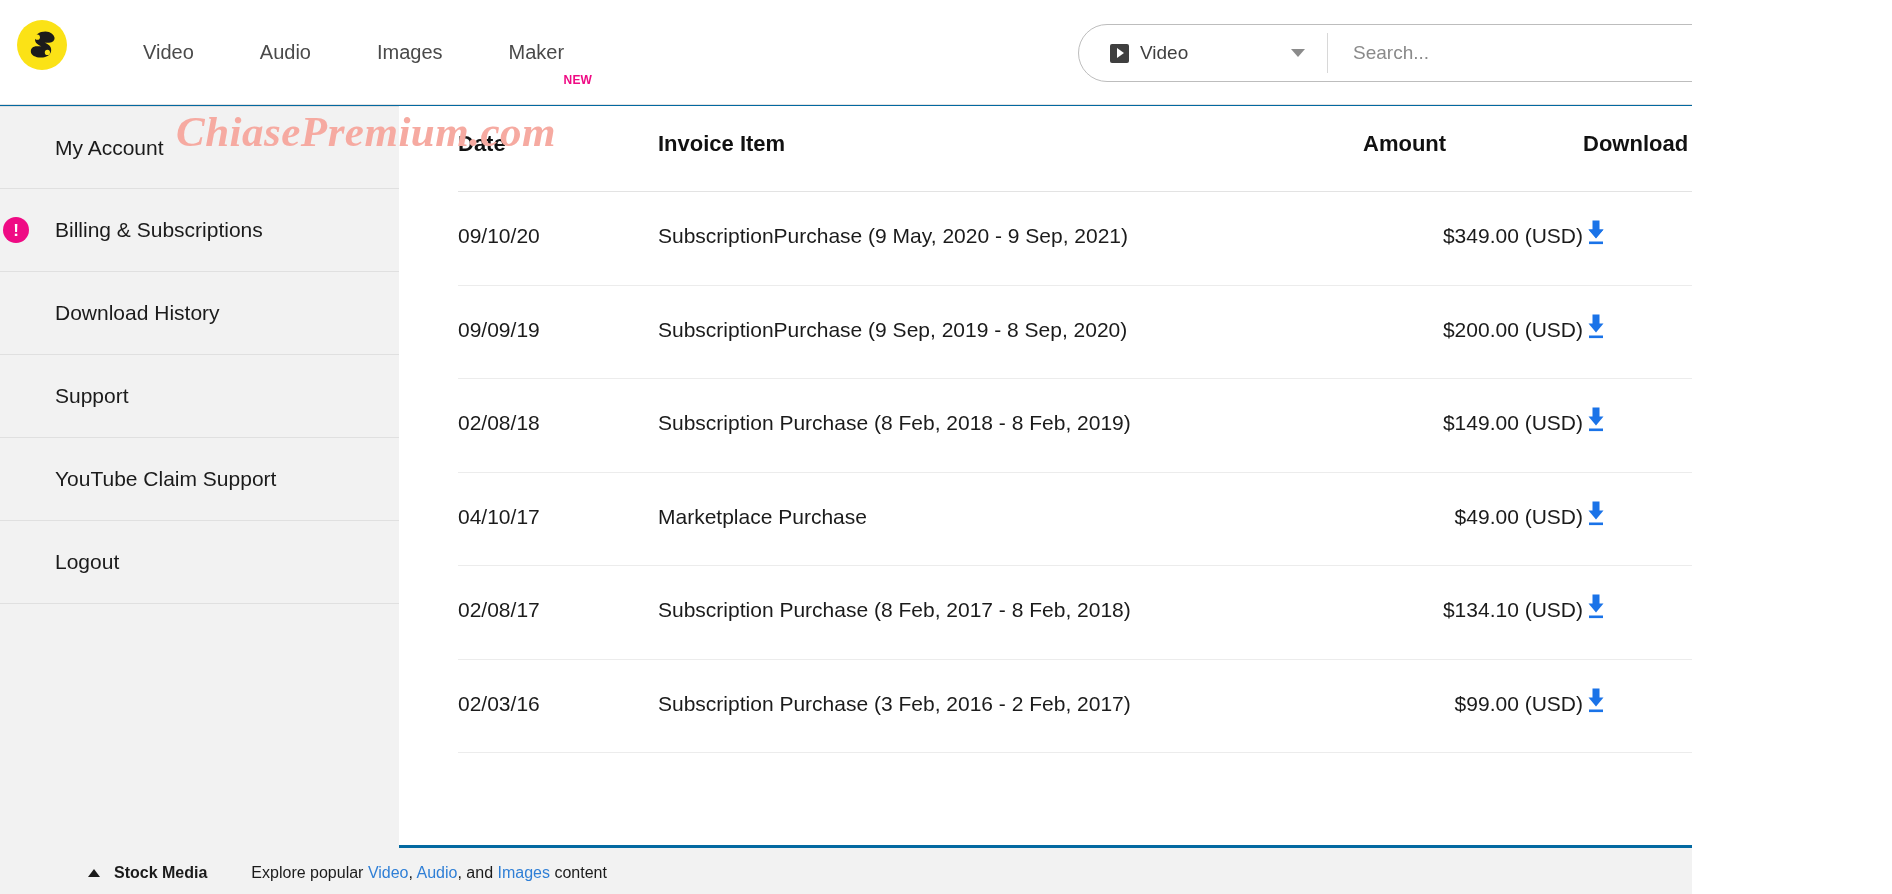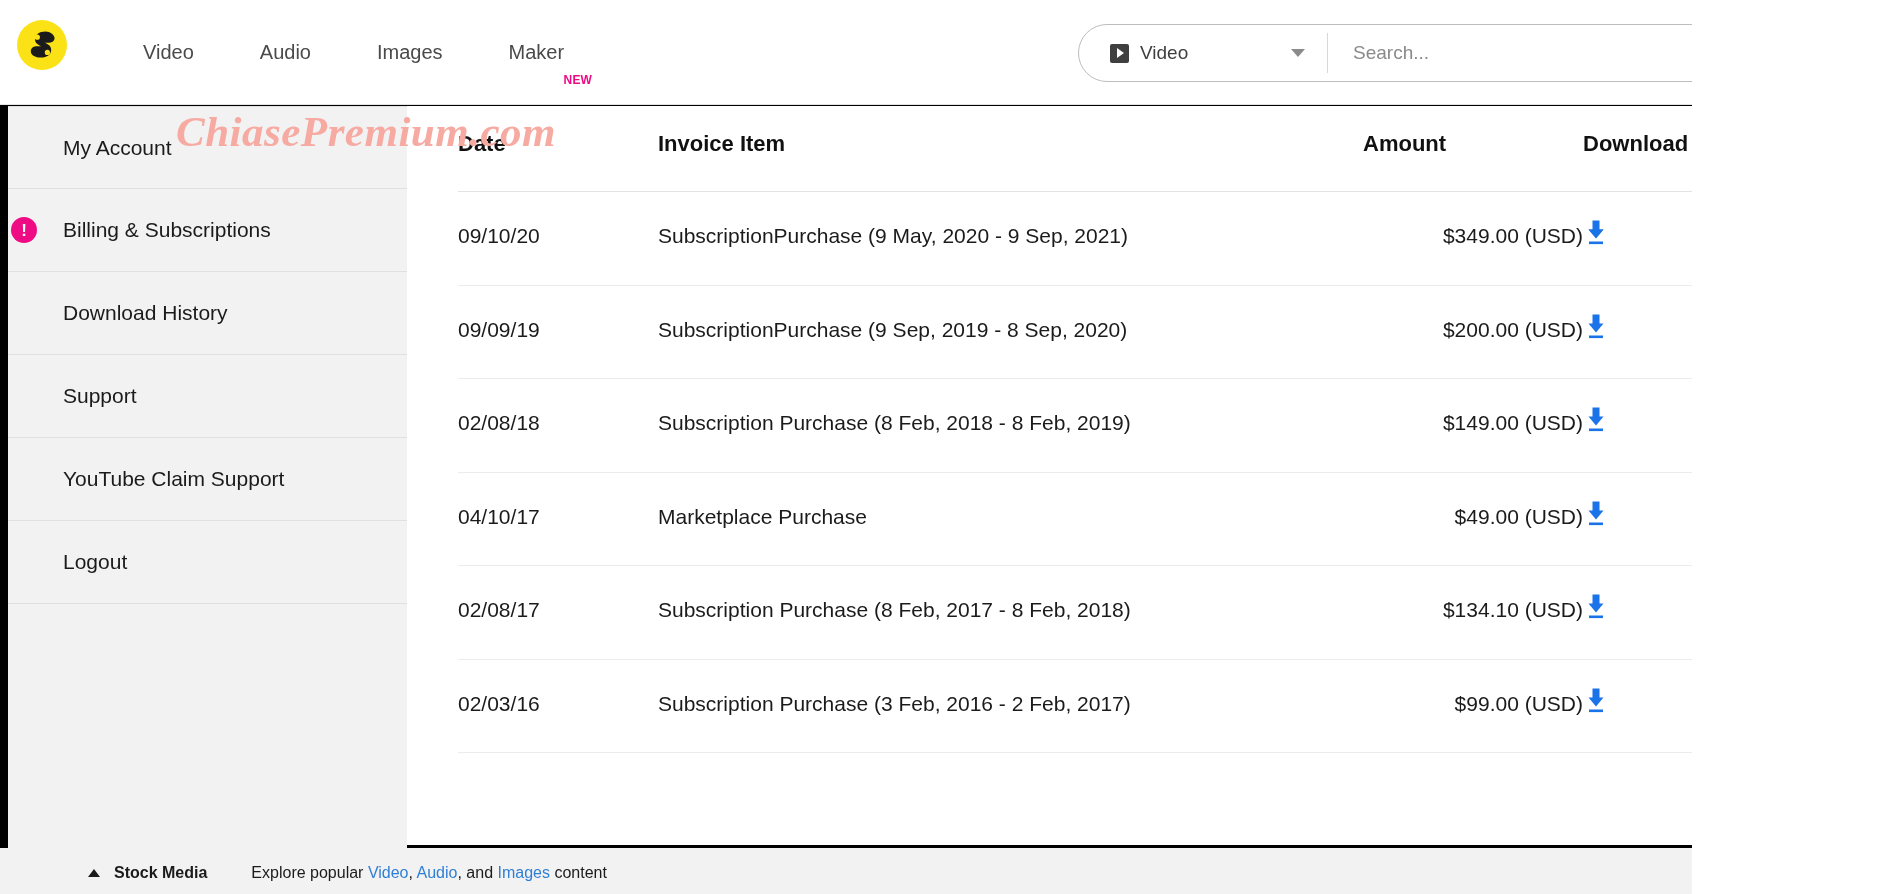--- a/index.html
+++ b/index.html
@@ -10,21 +10,21 @@
     overflow: hidden;
     background: #ffffff;
     font-family: "Liberation Sans", sans-serif;
     -webkit-font-smoothing: antialiased;
   }
 
   .page {
     position: relative;
     width: 1692px;
     height: 894px;
-    background: #000000;
+    background: #0369a1;
     overflow: hidden;
   }
 
   
   .header {
     position: absolute;
     top: 0; left: 0;
     width: 1892px;
     height: 105px;
     background: #ffffff;
@@ -174,21 +174,21 @@
     color: #f6aaa1;
     letter-spacing: .5px;
     white-space: nowrap;
     z-index: 35;
     pointer-events: none;
   }
 
   
   .sidebar {
     position: absolute;
-    left: 8px;
+    left: 0;
     top: 106px;
     width: 399px;
     height: 742px;
     background: #f2f2f2;
     z-index: 20;
   }
   .side-item {
     position: relative;
     height: 83px;
     border-bottom: 1px solid #e0e0e0;

